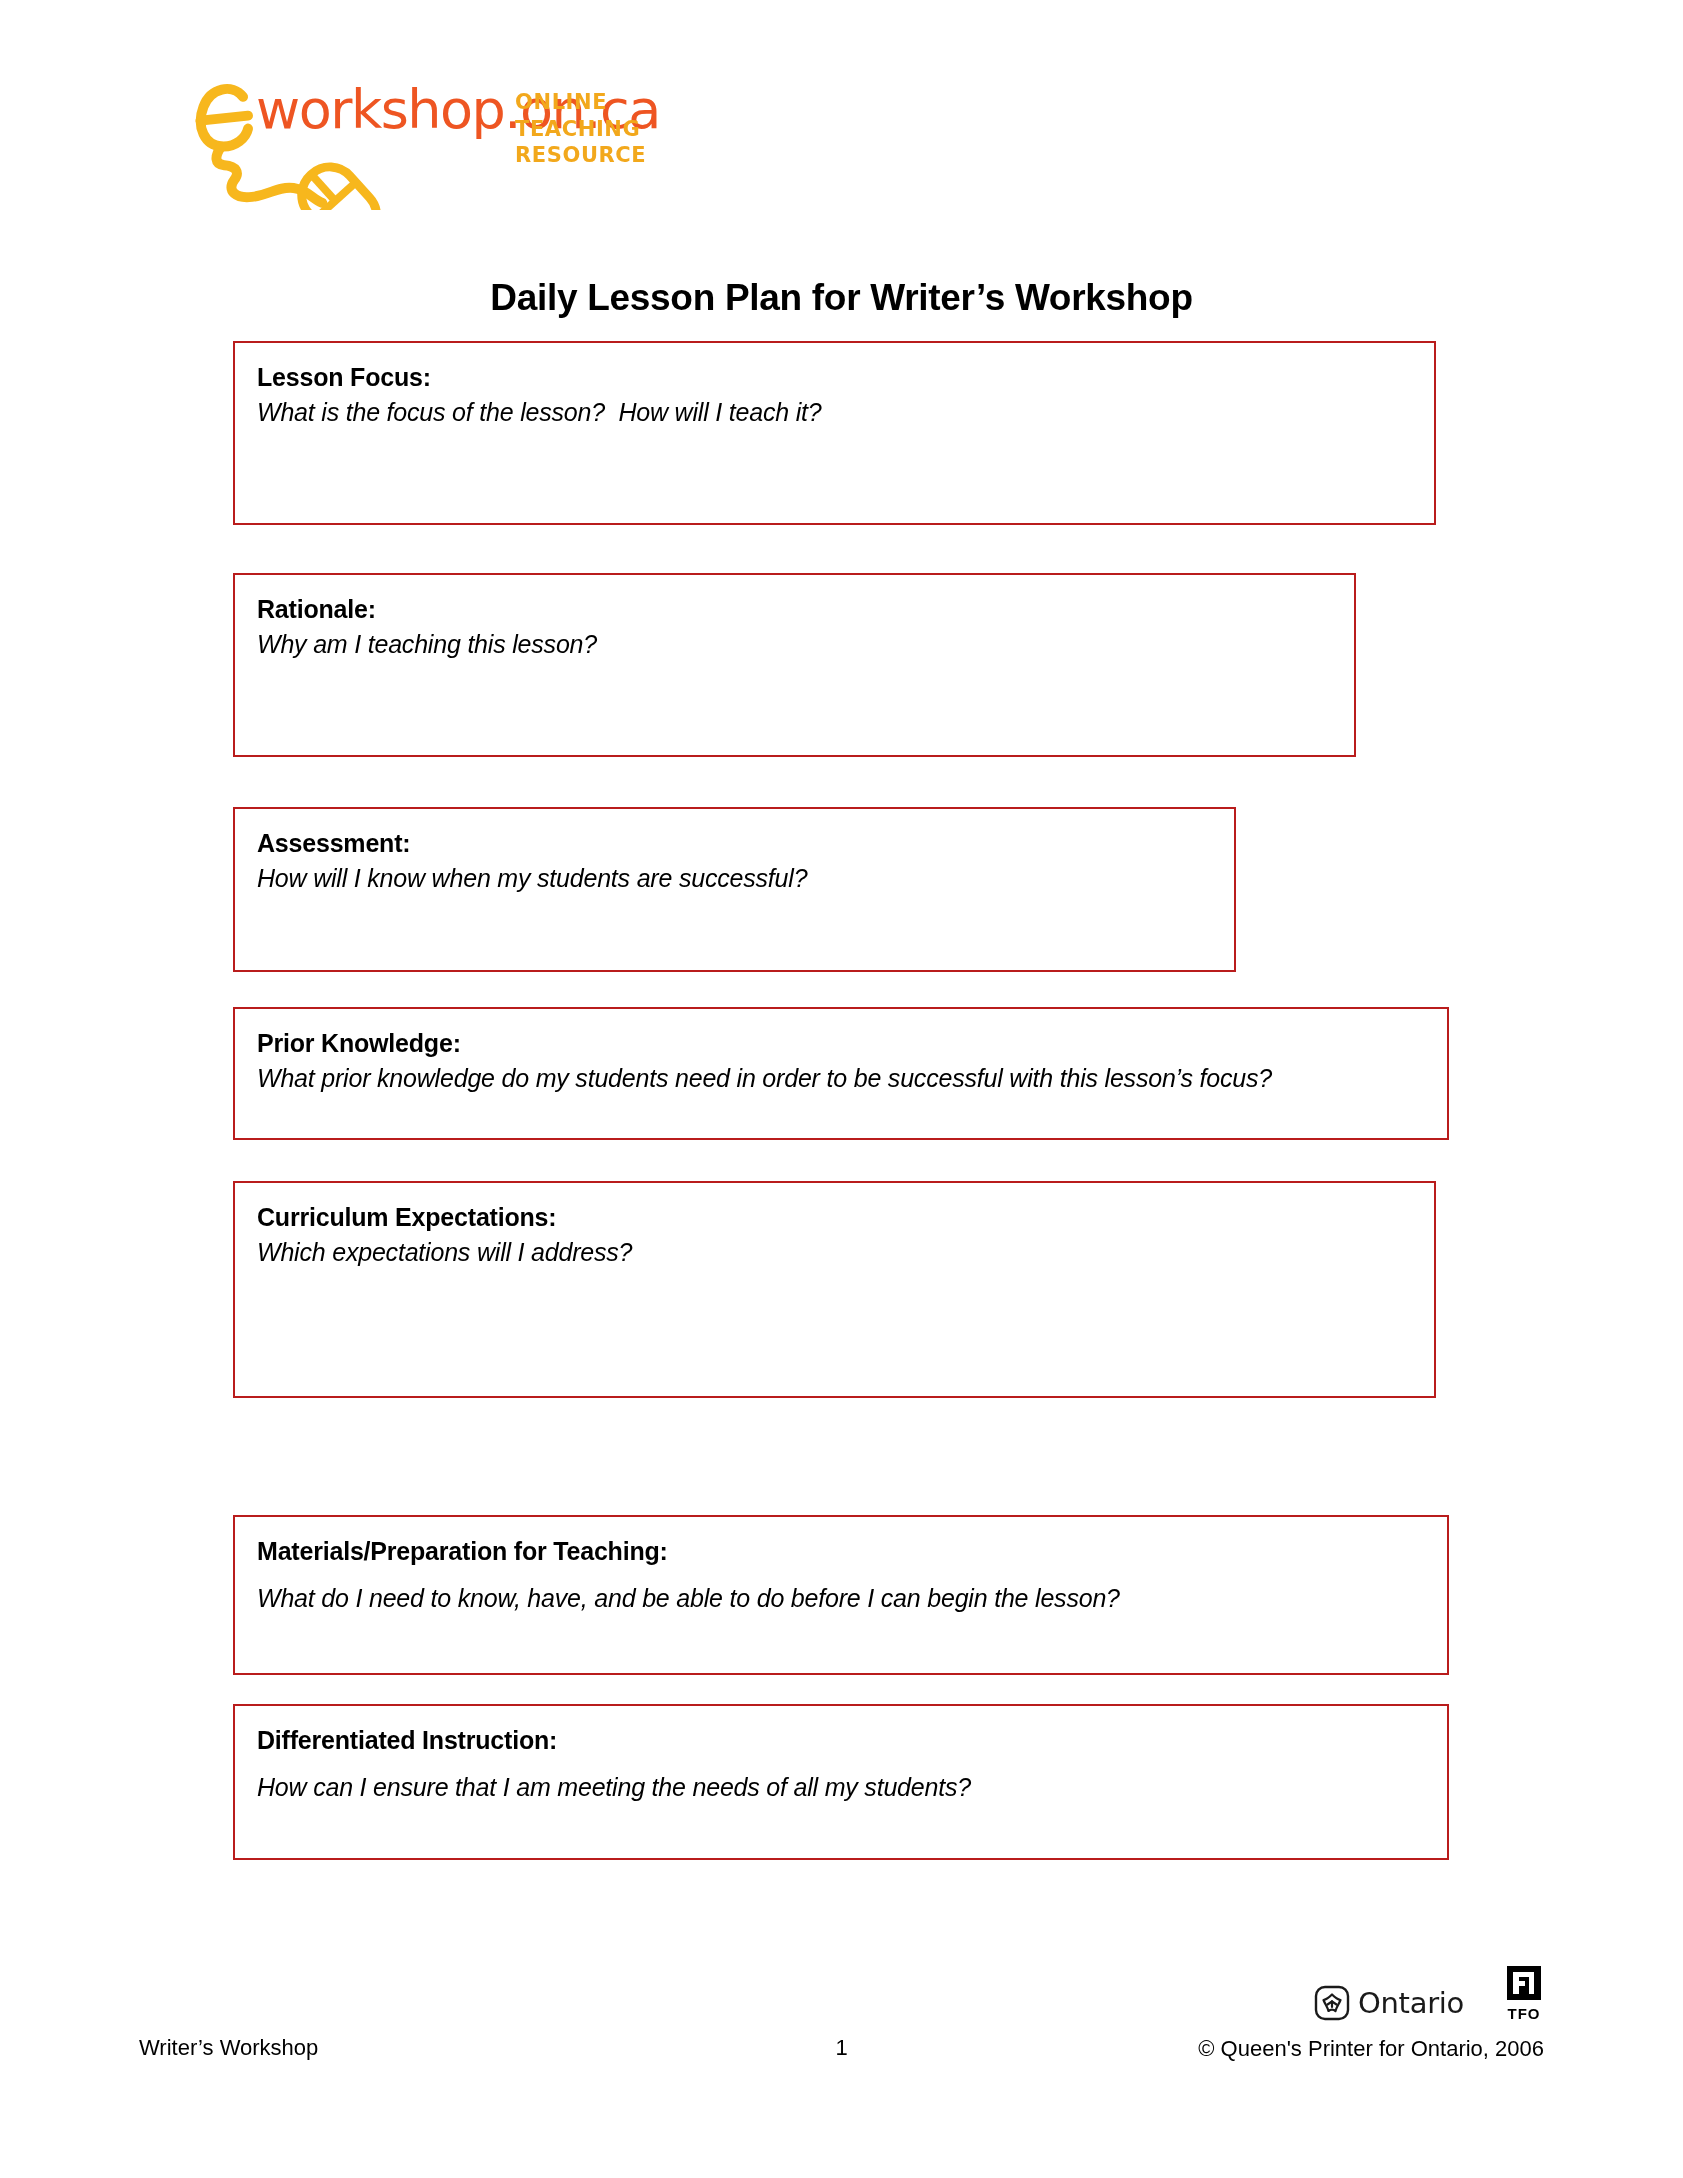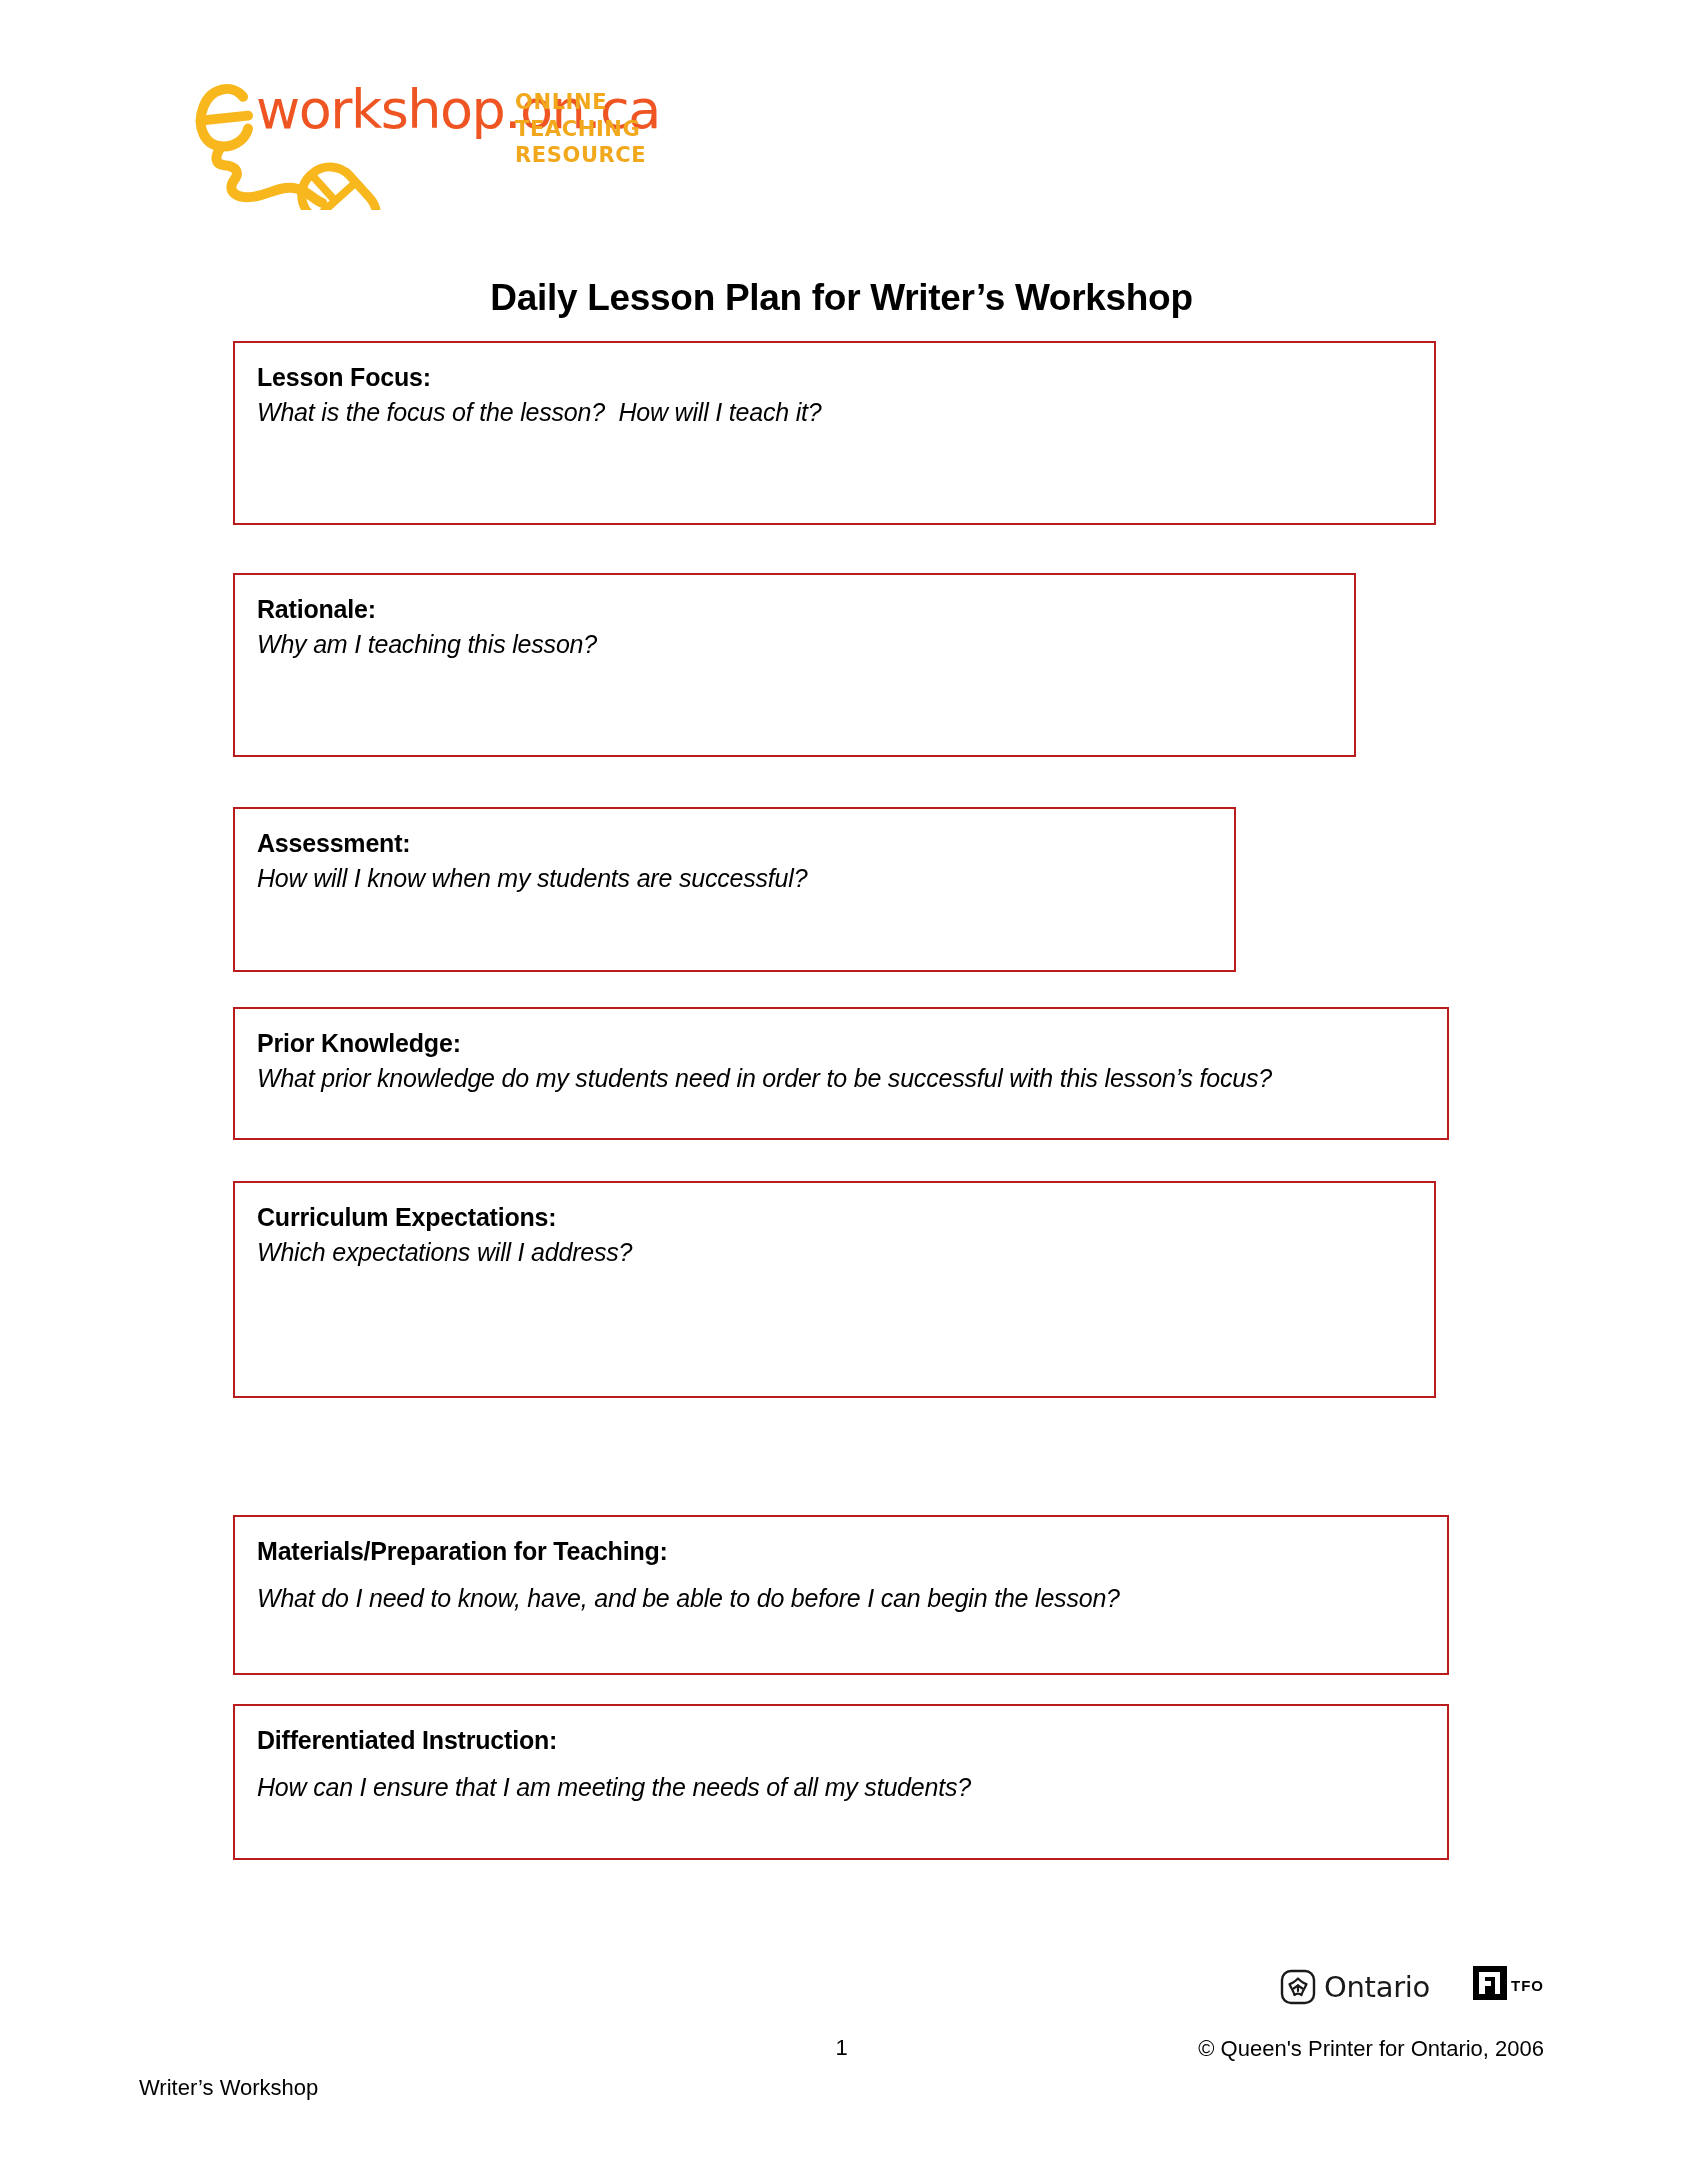--- a/index.html
+++ b/index.html
@@ -123,21 +123,20 @@
     top: 2010px;
     height: 79px;
   }
   .footer-left {
     position: absolute;
     left: 0;
     top: 25px;
     font-size: 22px;
     color: #000000;
     white-space: nowrap;
-    margin-top: 40px;
   }
   .footer-center {
     position: absolute;
     left: 0;
     right: 0;
     top: 25px;
     text-align: center;
     font-size: 22px;
     color: #000000;
   }
@@ -163,21 +162,21 @@
   }
   .ontario-text {
     font-family: "DejaVu Sans", sans-serif;
     font-size: 29px;
     color: #1a1a1a;
     letter-spacing: -0.3px;
     line-height: 1;
   }
   .tfo-logo {
     display: flex;
-    flex-direction: row;
+    flex-direction: column;
     align-items: center;
     gap: 1px;
   }
   .tfo-text {
     font-size: 15px;
     font-weight: bold;
     letter-spacing: 1px;
     color: #000000;
     line-height: 1;
   }

